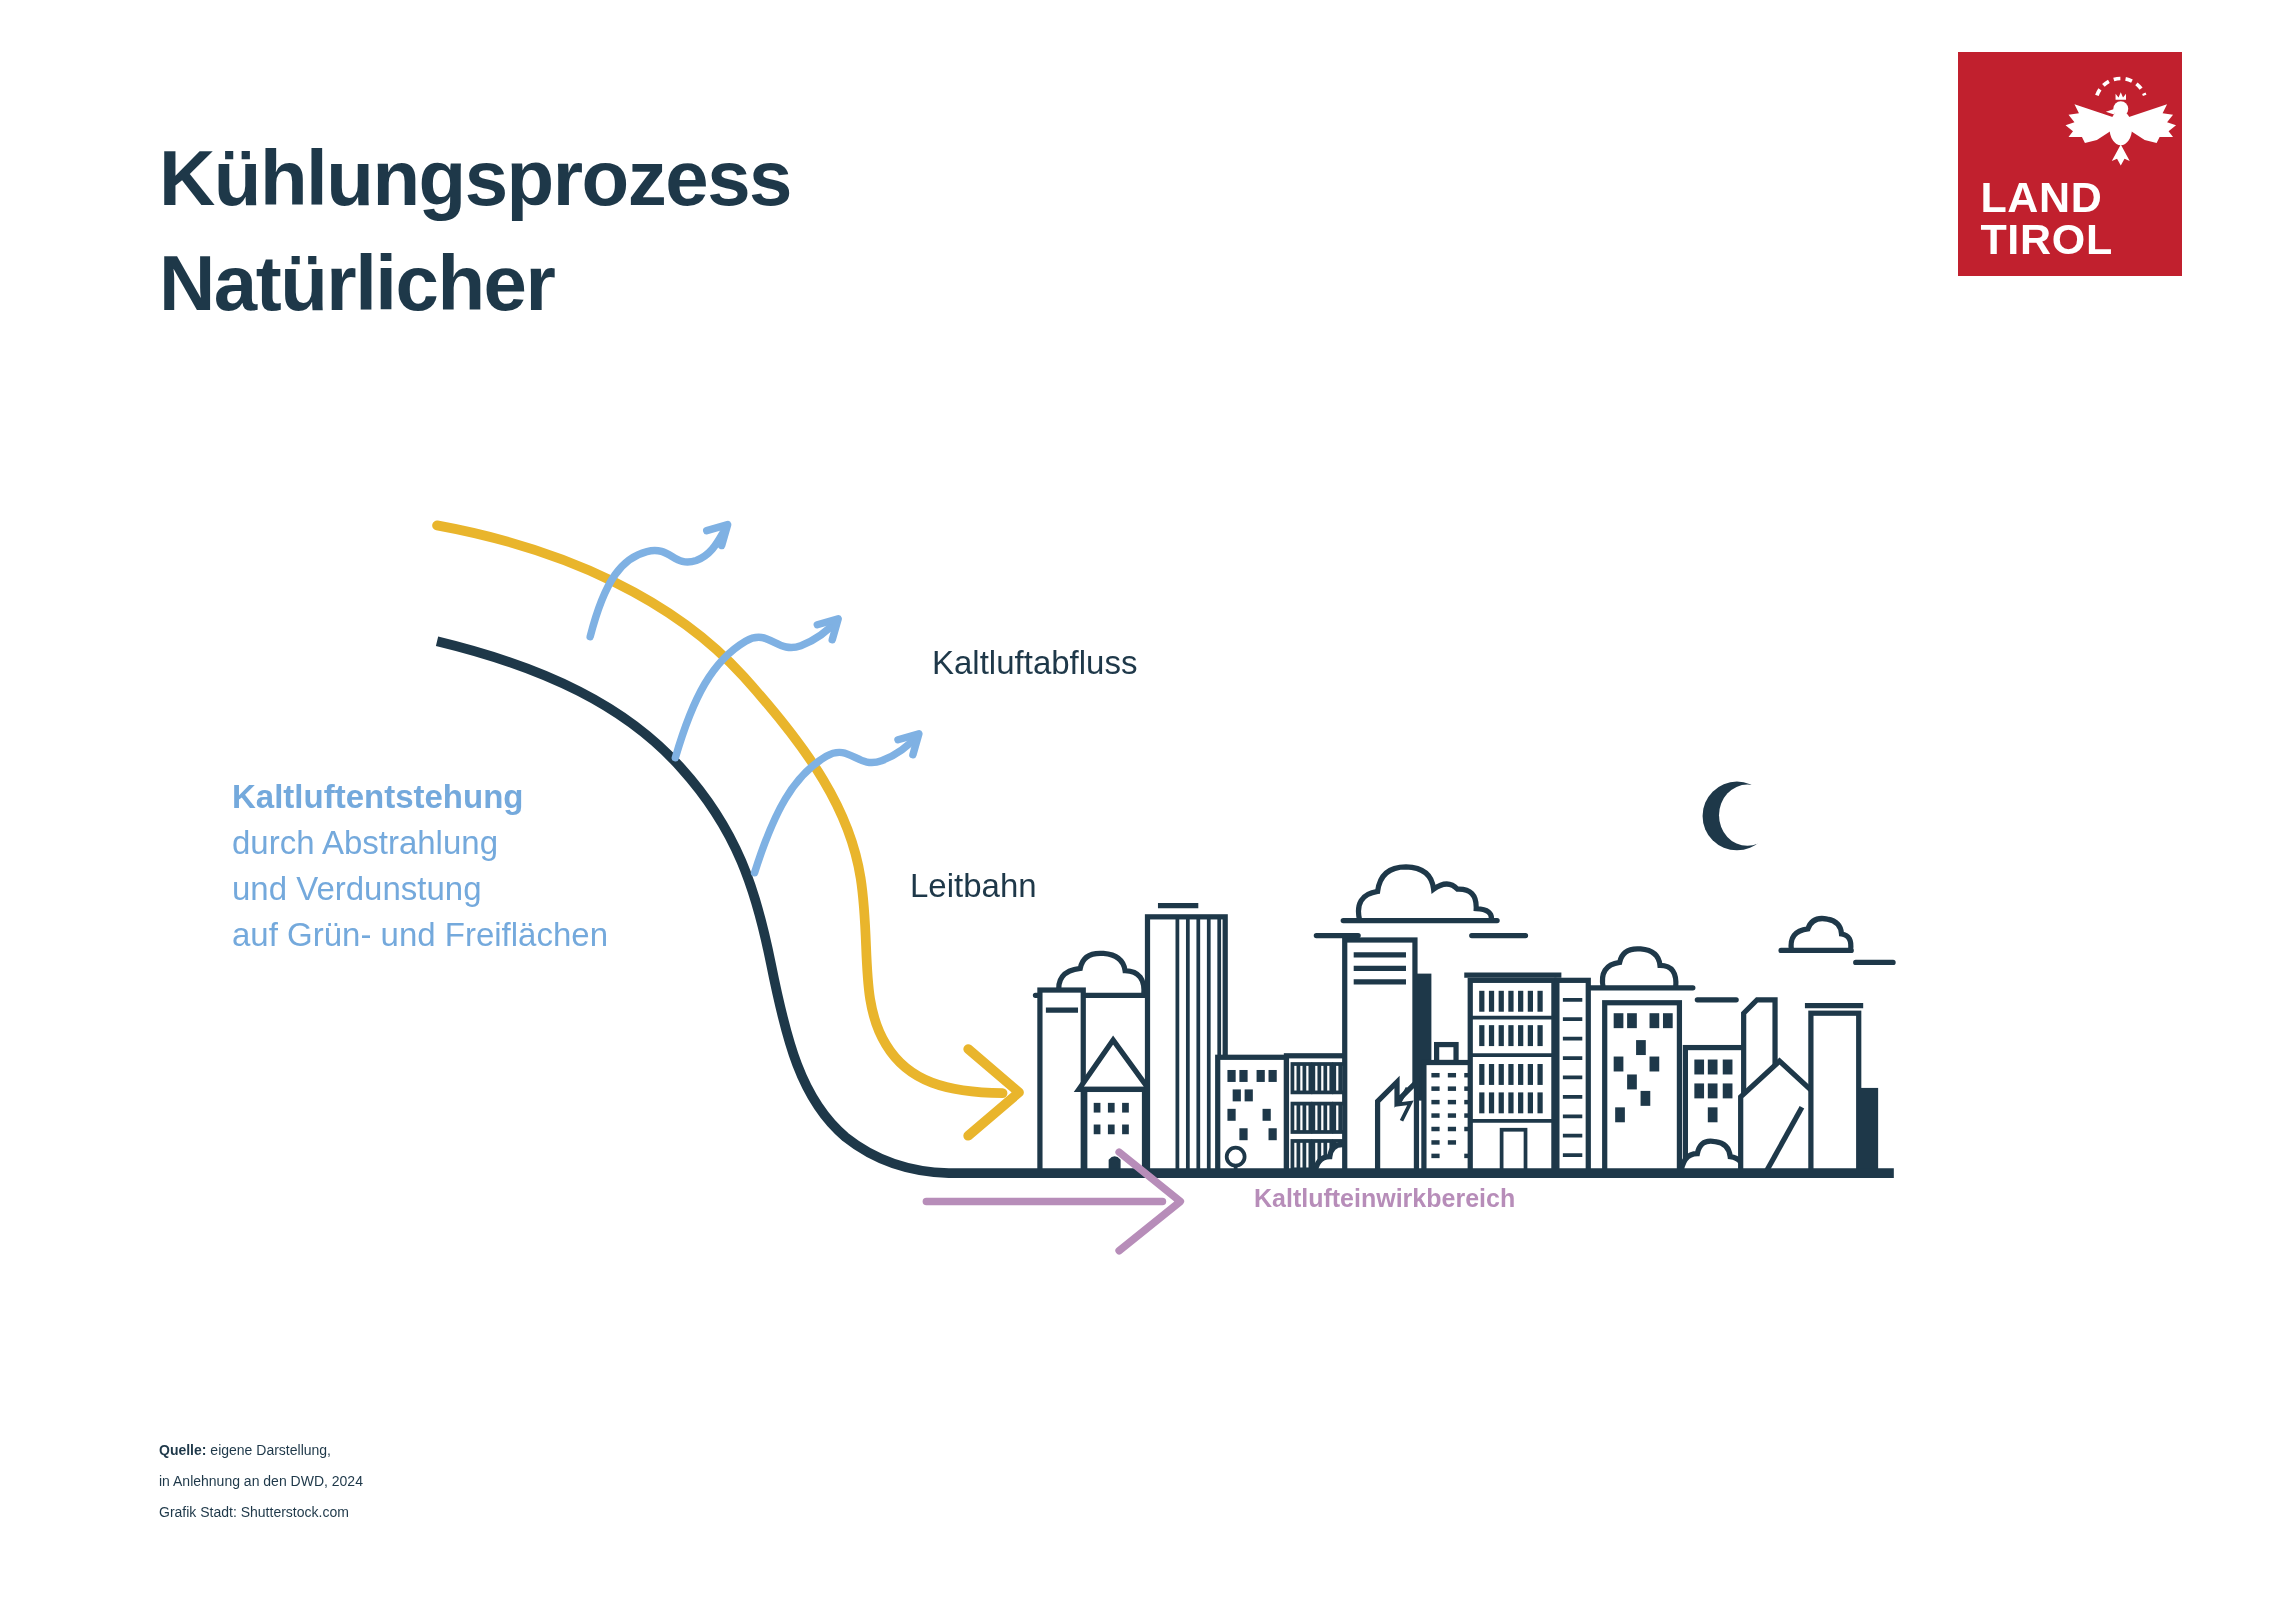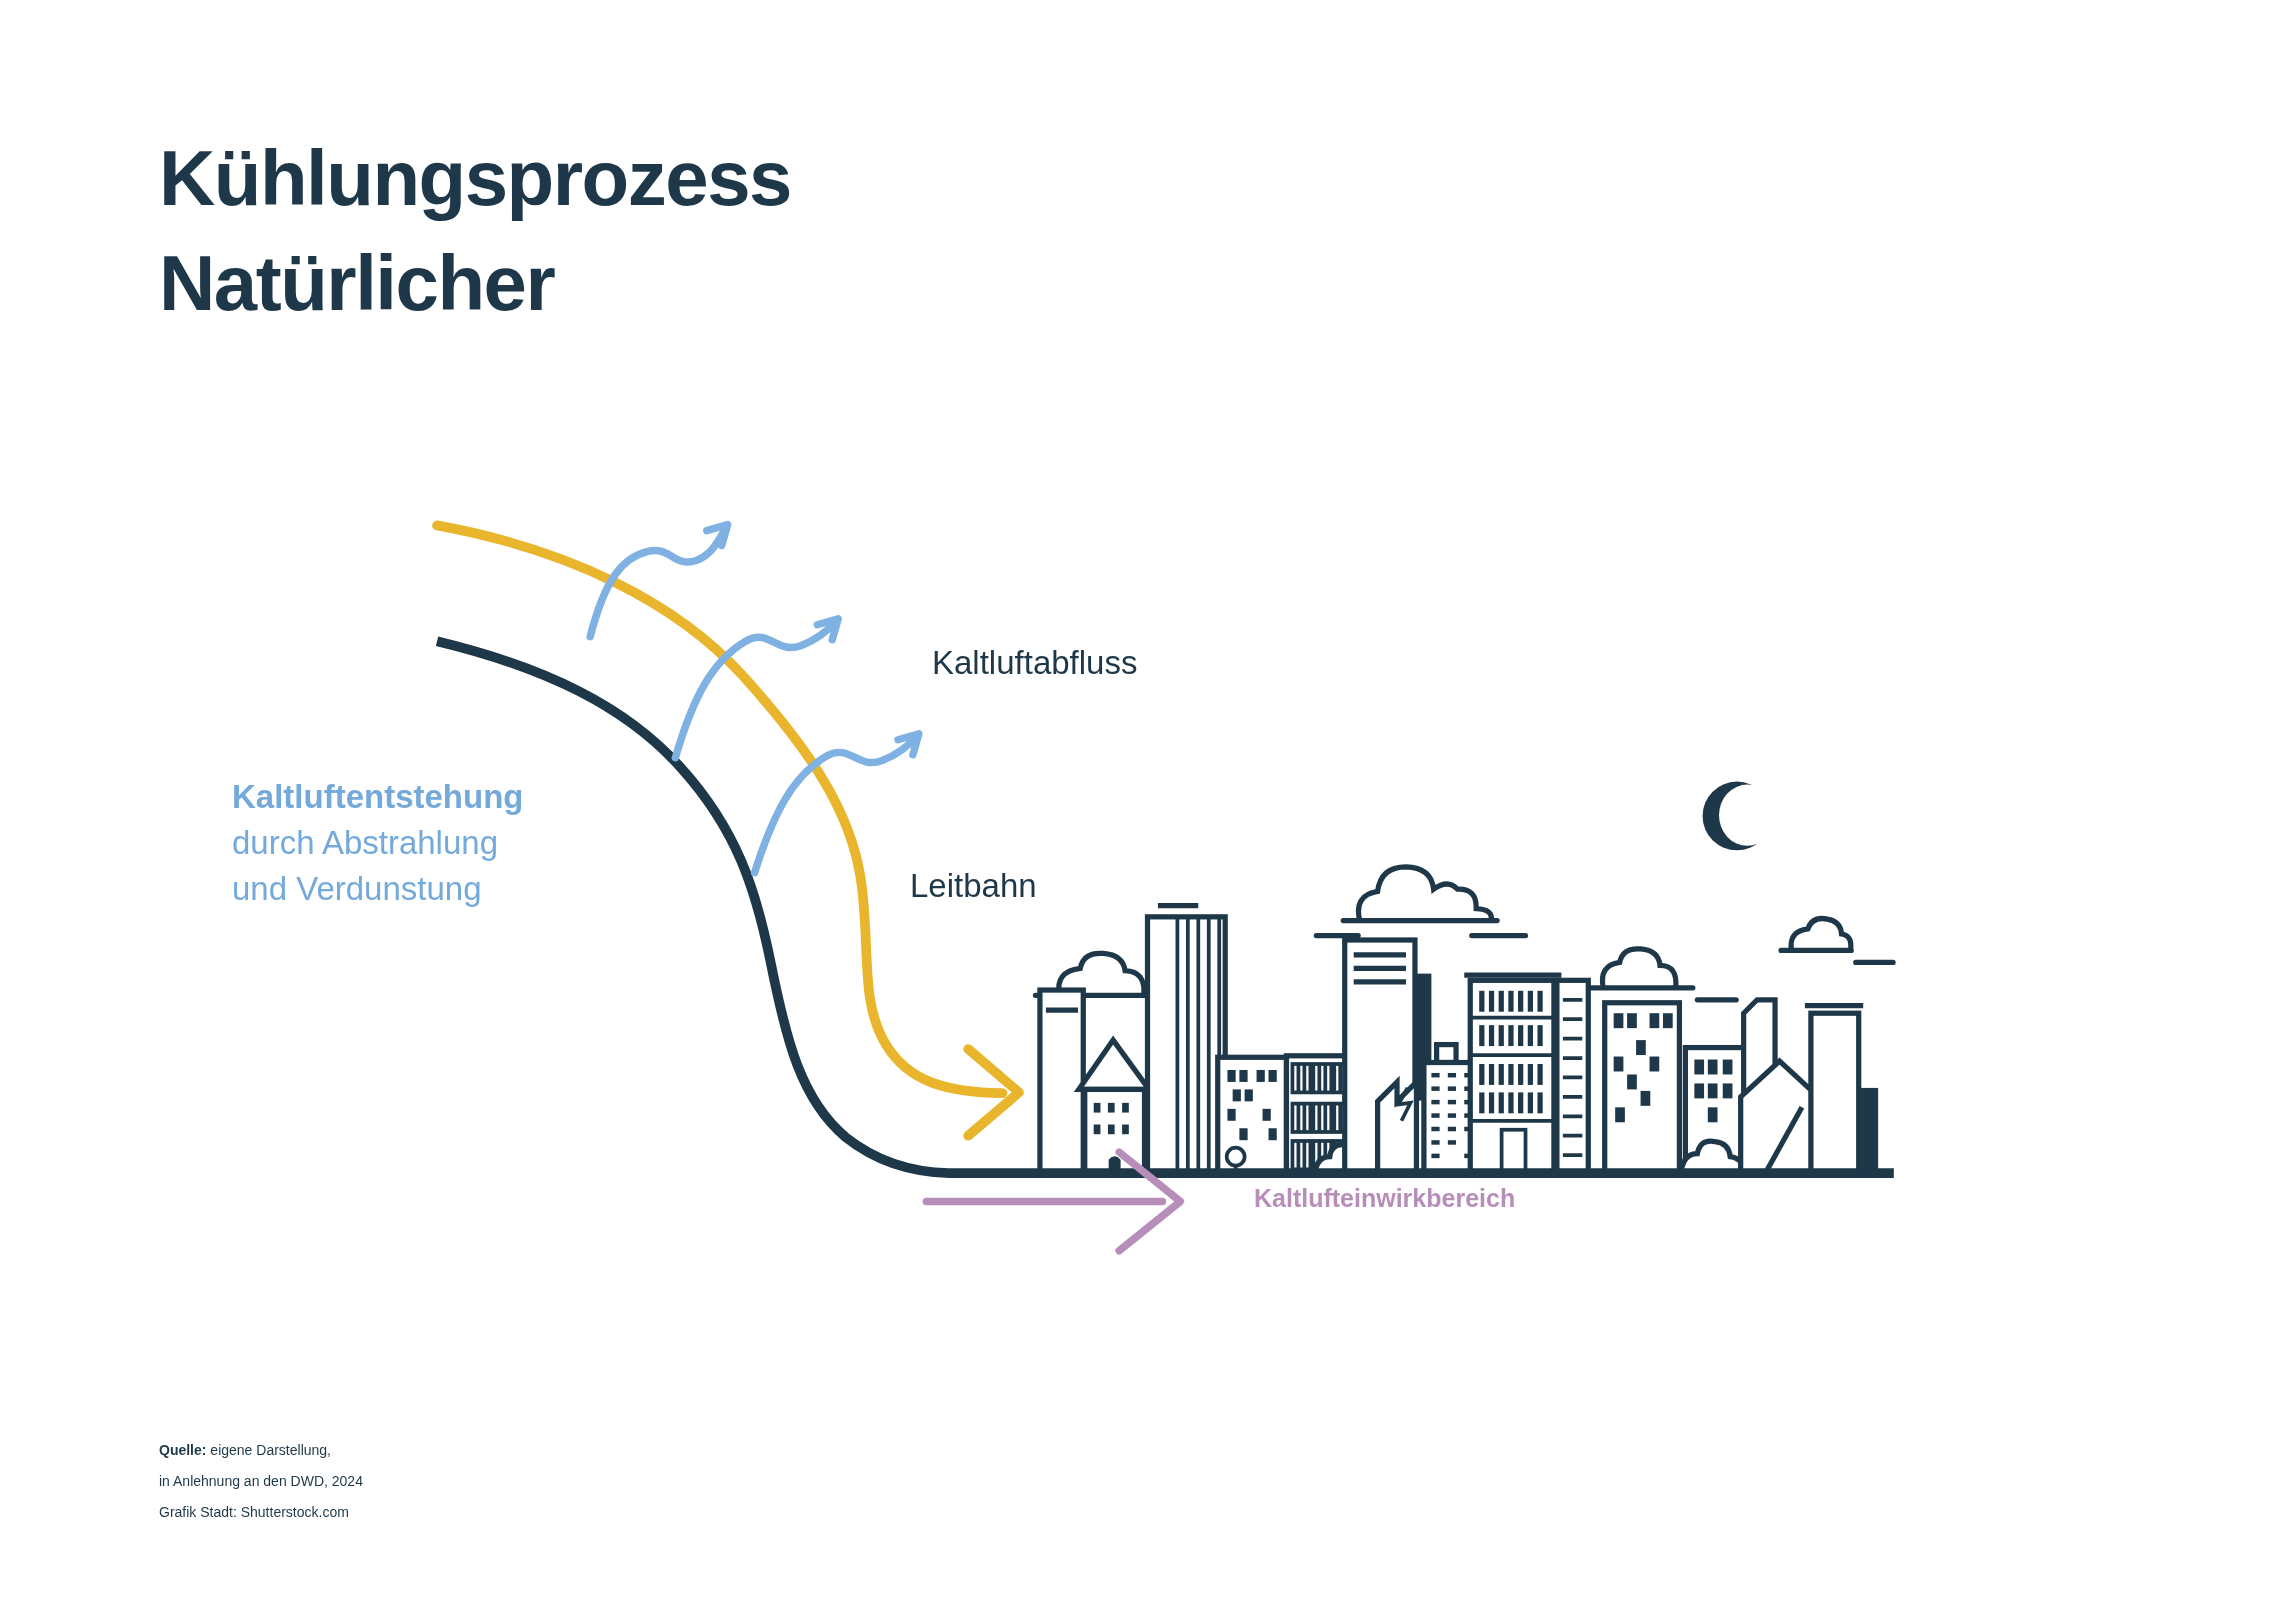--- a/index.html
+++ b/index.html
@@ -31,20 +31,39 @@
 </head>
 <body>
 
 <div class="page">
 
   <div class="abs title">
     <div>Kühlungsprozess</div>
     <div>Natürlicher</div>
   </div>
 
+  <div class="abs logo">
+    <svg width="224" height="224" viewBox="0 0 300 300">
+      <g class="eagle">
+        <path d="M210,88 L156,70 L162,82 L148,84 L156,94 L144,98 L154,106 L148,114 L166,114 L170,122 L186,118 L204,106 Z"></path>
+        <path d="M226,88 L280,70 L274,82 L288,84 L280,94 L292,98 L282,106 L288,114 L270,114 L266,122 L250,118 L232,106 Z"></path>
+        <ellipse cx="218" cy="102" rx="15" ry="23"></ellipse>
+        <circle cx="218" cy="76" r="10"></circle>
+        <path d="M210,76 L198,80 L210,84 Z"></path>
+        <path d="M211,64 L211,56 L215,61 L218,54 L221,61 L225,56 L225,64 Z"></path>
+        <path d="M218,124 L206,146 L213,143 L218,152 L223,143 L230,146 Z"></path>
+      </g>
+      <path d="M186,58 A34,34 0 0 1 250,58" fill="none" stroke="#fff" stroke-width="5" stroke-dasharray="9,7"></path>
+      <foreignObject x="0" y="0" width="300" height="300"></foreignObject>
+    </svg>
+    <div class="logo-text">
+      <div>LAND</div>
+      <div>TIROL</div>
+    </div>
+  </div>
 
   <svg width="2295" height="1623" viewBox="0 0 3072 2172">
 
     <g>
       <circle cx="2325" cy="1092" r="46" class="f"></circle>
       <ellipse cx="2339" cy="1091" rx="38" ry="41" fill="#fff"></ellipse>
     </g>
 
     <g class="stn" stroke-linecap="round">
       <path d="M1386,1332 H1544 M1418,1332 Q1412,1300 1446,1296 Q1450,1274 1477,1276 Q1503,1278 1506,1299 Q1534,1300 1531,1332 M1552,1346 H1600"></path>
@@ -236,20 +255,21 @@
     <g>
       <path d="M1240,1608 H1556" class="arr-p"></path>
       <path d="M1498,1542 L1580,1608 L1498,1674" class="arr-p"></path>
     </g>
   </svg>
 
   <div class="abs blue-block">
     <div class="b1">Kaltluftentstehung</div>
     <div>durch Abstrahlung</div>
     <div>und Verdunstung</div>
+    <div>auf Grün- und Freiflächen</div>
   </div>
 
   <div class="abs lbl" style="left:891px;top:644px;margin-left:41px;">Kaltluftabfluss</div>
 
   <div class="abs lbl" style="left:910px;top:867px;">Leitbahn</div>
 
   <div class="abs purple-lbl">Kaltlufteinwirkbereich</div>
 
   <div class="abs source">
     <div><b>Quelle:</b><span> eigene Darstellung,</span></div>

